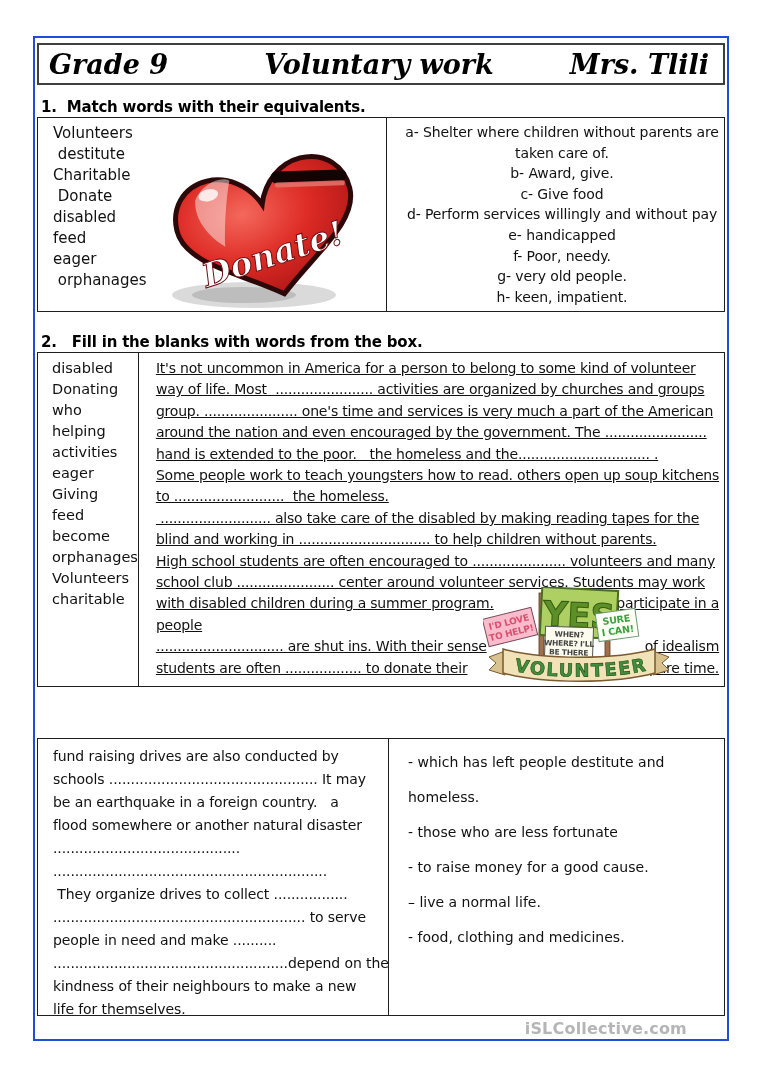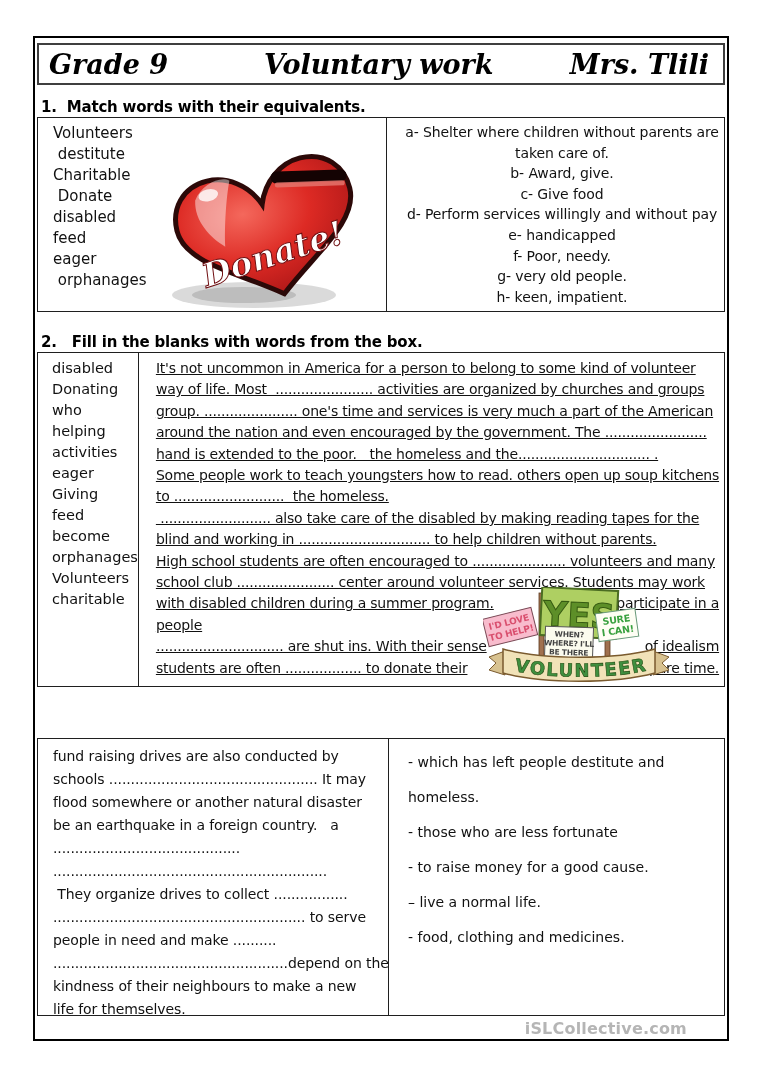--- a/index.html
+++ b/index.html
@@ -1,26 +1,26 @@
 <!DOCTYPE html>
 <html><head>
 <meta charset="utf-8">
 <style>
   html,body{margin:0;padding:0;background:#ffffff;}
   .page{position:relative;width:763px;height:1079px;background:#ffffff;
         font-family:"DejaVu Sans",sans-serif;color:#111;overflow:hidden;}
   .frame{position:absolute;left:33px;top:36px;width:692px;height:1001px;
-         border:2px solid #000000;background:#fff;}
+         border:2px solid #1d4ed8;background:#fff;}
   
   .headerbox{position:absolute;left:2px;top:5px;width:684px;height:38px;
              border:2px solid #3f3f3f;display:flex;align-items:center;
              font-family:"DejaVu Serif",serif;font-style:italic;font-weight:bold;
              font-size:27px;color:#000;}
   .headerbox .hl{width:215px;padding-left:10px;}
-  .headerbox .hm{flex:1;text-align:left;}
+  .headerbox .hm{flex:1;text-align:center;}
   .headerbox .hr{width:215px;text-align:right;padding-right:14px;}
   
   .h-sec{position:absolute;left:6px;font-weight:bold;font-size:15px;color:#000;
          letter-spacing:-0.2px;white-space:pre;}
   .h1{top:60px;} .h2{top:295px;} .h3{top:679px;}
   
   .tbl{position:absolute;left:2px;width:686px;border:1.5px solid #1f1f1f;
        display:flex;background:#fff;}
   .t1{top:79px;height:193px;}
   .t2{top:314px;height:333px;}
@@ -186,22 +186,22 @@
             </g>
           </svg>
         </div>
       </div>
     </div>
 
     <div class="tbl t3">
       <div class="cell t3l">
         <div class="pline">fund raising drives are also conducted by</div>
         <div class="pline">schools ................................................ It may</div>
+        <div class="pline">be an earthquake in a foreign country.   a</div>
         <div class="pline">flood somewhere or another natural disaster</div>
-        <div class="pline">be an earthquake in a foreign country.   a</div>
         <div class="pline">...........................................</div>
         <div class="pline">...............................................................</div>
         <div class="pline"> They organize drives to collect .................</div>
         <div class="pline">.......................................................... to serve</div>
         <div class="pline">people in need and make ..........</div>
         <div class="pline">......................................................depend on the</div>
         <div class="pline">kindness of their neighbours to make a new</div>
         <div class="pline">life for themselves.</div>
       </div>
       <div class="cell t3r">

